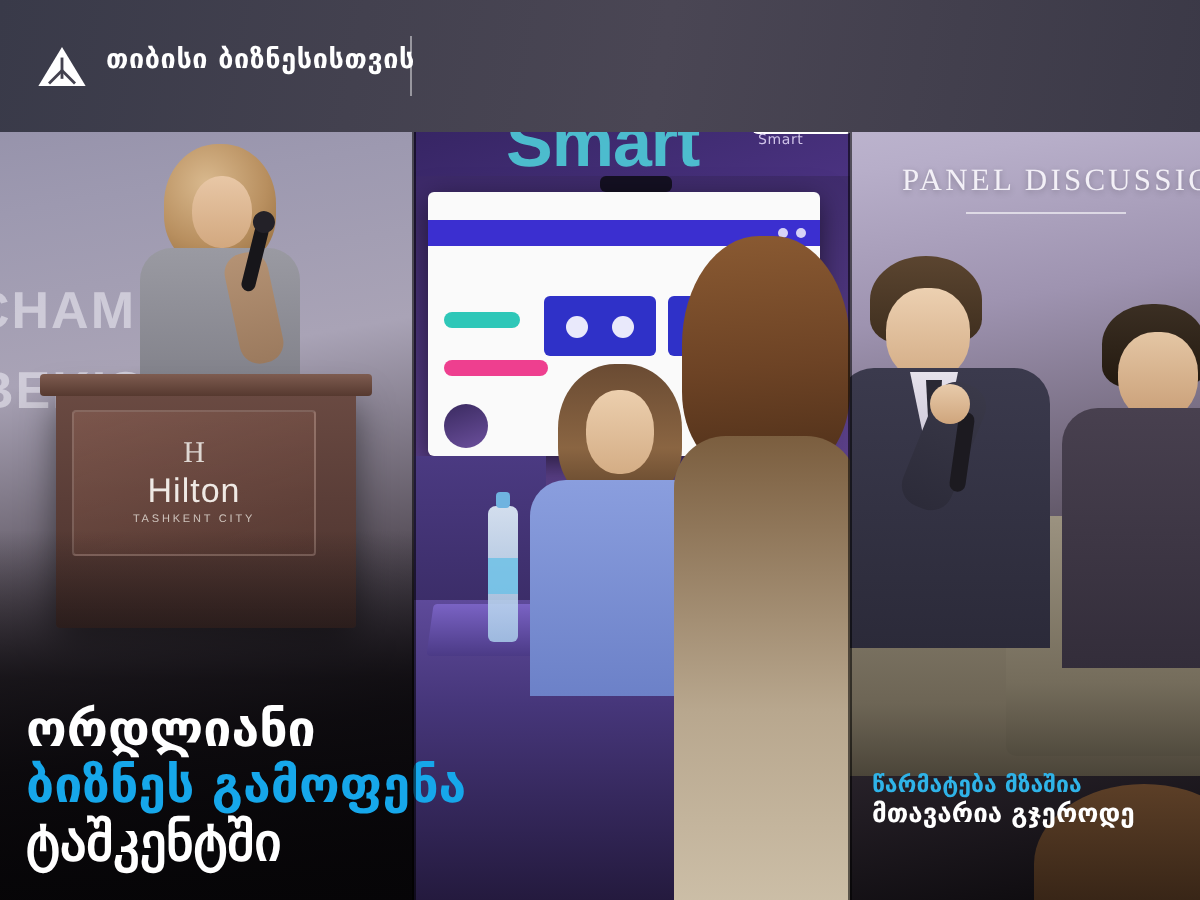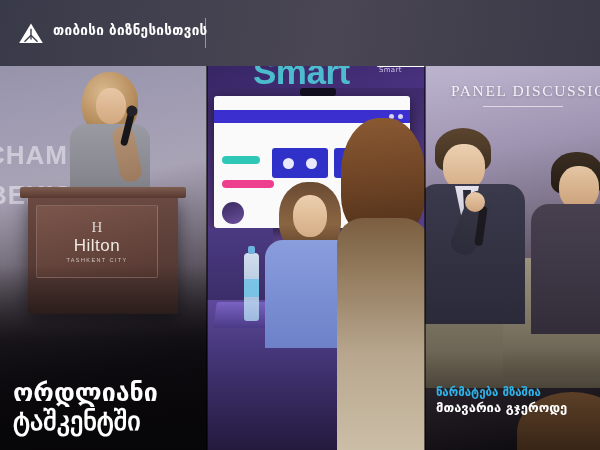--- a/index.html
+++ b/index.html
@@ -313,20 +313,21 @@
       <div class="l2">მთავარია გჯეროდე</div>
     </div>
   </div>
 
   <div class="seam" style="left:206px"></div>
   <div class="seam" style="left:424px"></div>
 
   <div class="scrim"></div>
   <div class="headline">
     <div class="h1">ორდლიანი</div>
+    <div class="h2">ბიზნეს გამოფენა</div>
     <div class="h3">ტაშკენტში</div>
   </div>
 
   <div class="topbar">
     <div class="brandwrap">
       <svg class="tbc-mark" viewBox="0 0 44 38">
         <path d="M22 2 L42 35 L2 35 Z" fill="#ffffff"></path>
         <path d="M22 11 L22 29" stroke="#43414f" stroke-width="2.4"></path>
         <path d="M22 22 L11 33" stroke="#43414f" stroke-width="2.4"></path>
         <path d="M22 22 L33 33" stroke="#43414f" stroke-width="2.4"></path>

